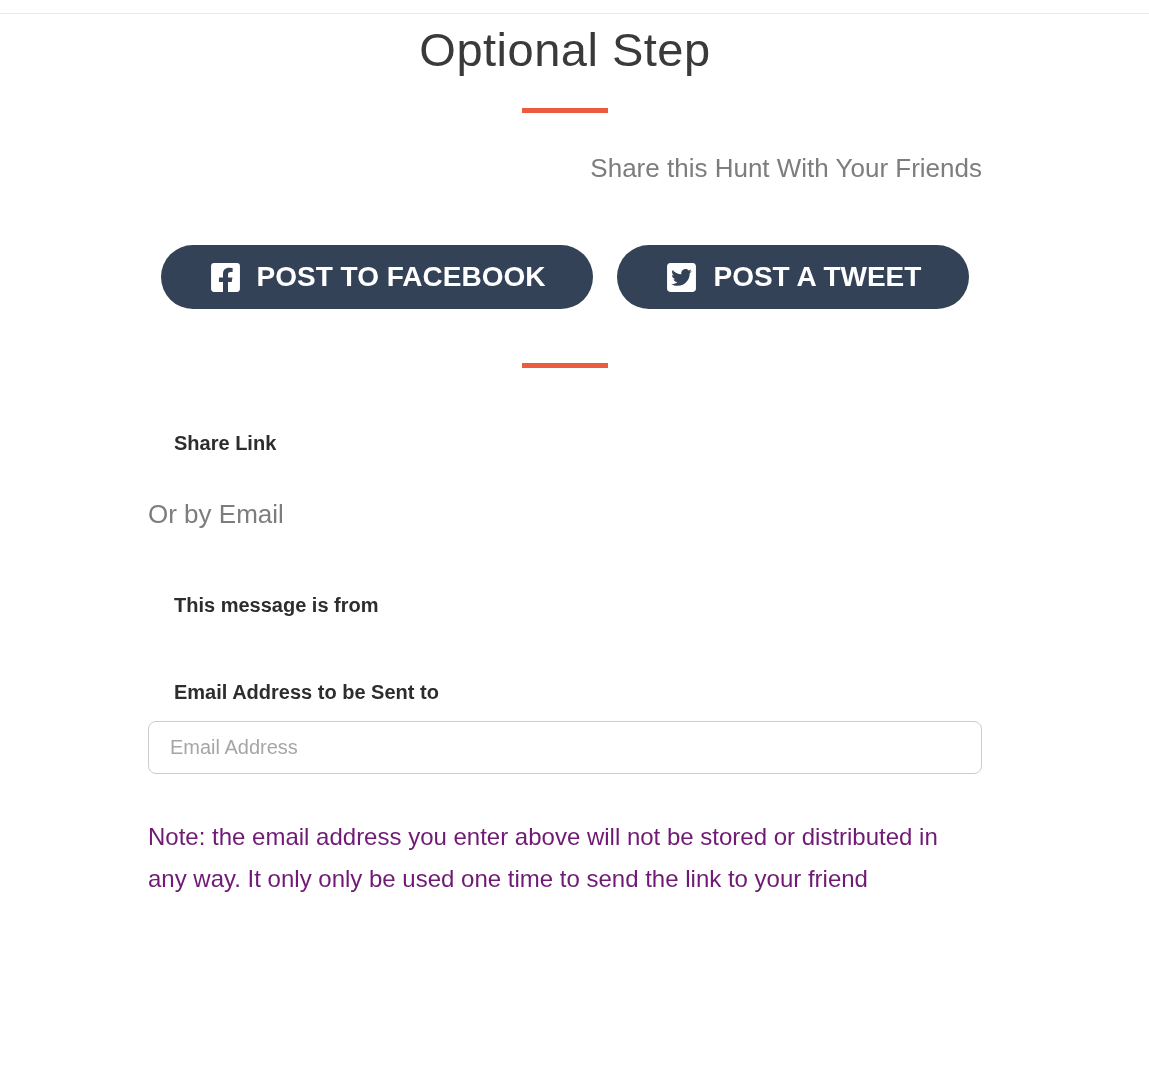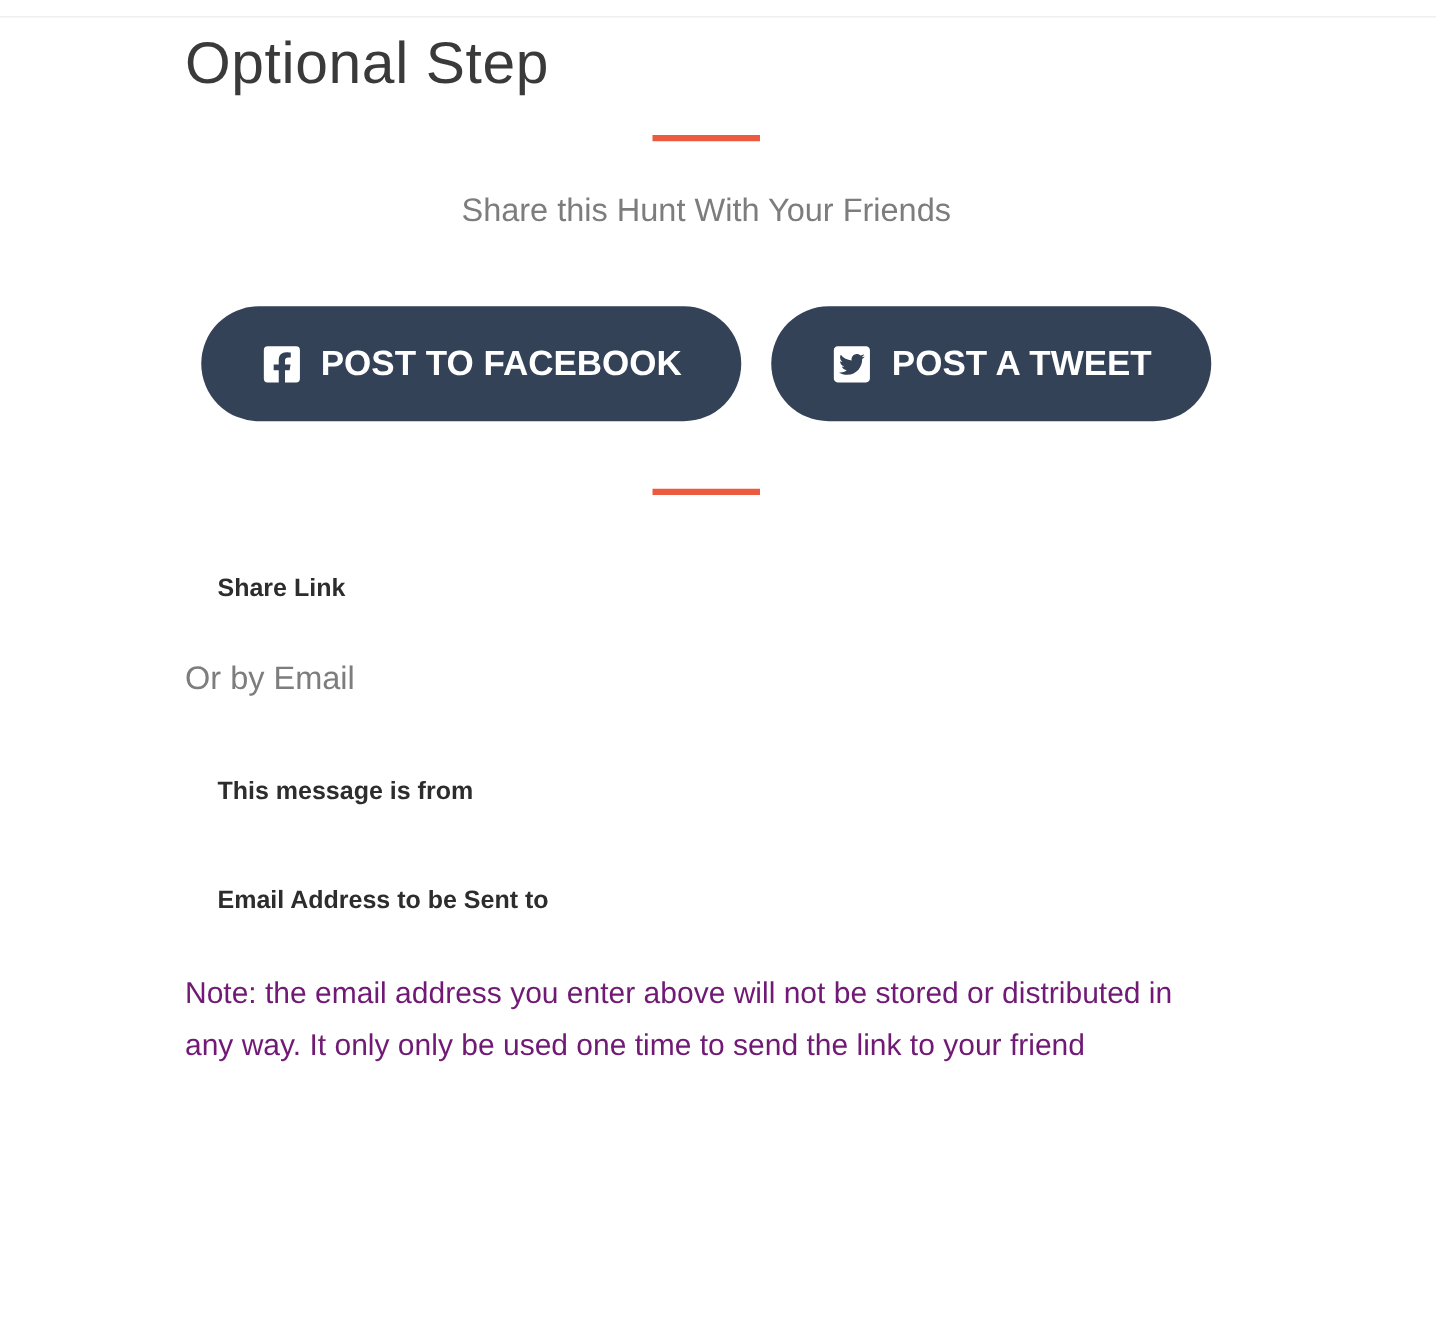--- a/index.html
+++ b/index.html
@@ -18,50 +18,51 @@
     position:absolute; top:13px; left:0; width:1149px; height:0;
     border-top:1px solid #ebebeb;
   }
   .content{
     width:834px;
     margin-left:148px;
     padding-top:14px;
   }
   .page-title{
     margin-top:8px;
+    text-align:center;
     font-size:47px;
     font-weight:300;
     color:#3a3a3a;
     letter-spacing:0.5px;
   }
   .divider{
     width:86px; height:5px;
     background:var(--accent);
     margin:0 auto;
   }
   .divider-1{ margin-top:31px; }
   .divider-2{ margin-top:54px; }
   .subtitle{
     margin-top:40px;
-    text-align:center;
+    text-align:right;
     font-size:26px;
     font-weight:400;
     color:#7d7d7d;
   }
   .buttons-row{
     margin-top:61px;
     display:flex;
     justify-content:center;
     gap:24px;
   }
   .pill-btn{
     display:inline-flex;
     align-items:center;
     gap:15px;
-    height:92px;
+    height:64px;
     padding:0 48px;
     border:none;
     border-radius:46px;
     background:var(--navy);
     color:#fff;
     font-family:"Liberation Sans","DejaVu Sans",sans-serif;
     font-size:28px;
     font-weight:700;
     cursor:pointer;
     white-space:nowrap;
@@ -143,16 +144,17 @@
 
   <div class="divider divider-2"></div>
 
   <div class="field-label">Share Link</div>
 
   <div class="or-by-email">Or by Email</div>
 
   <div class="field-label">This message is from</div>
 
   <div class="field-label">Email Address to be Sent to</div>
+  <input class="text-input" type="text" placeholder="Email Address" style="">
 
   <p class="note">Note: the email address you enter above will not be stored or distributed in any way. It only only be used one time to send the link to your friend</p>
 
 </div>
 
 </body></html>

